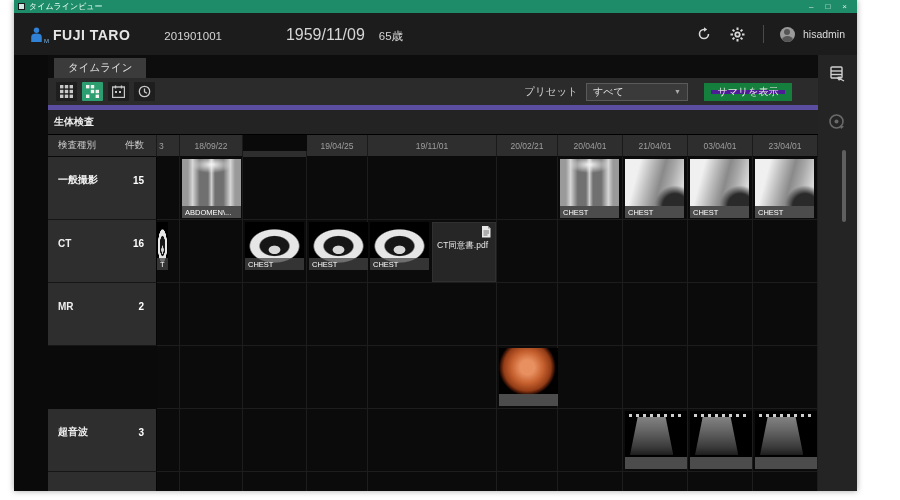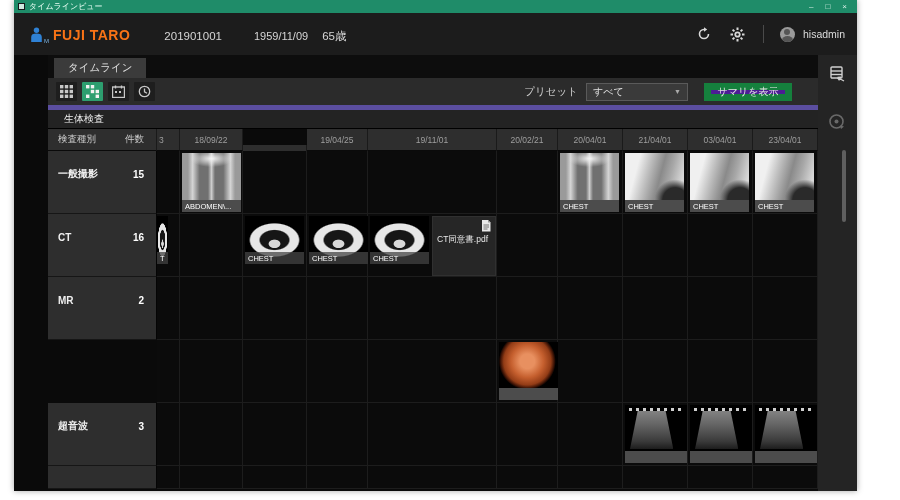--- a/index.html
+++ b/index.html
@@ -16,23 +16,23 @@
   .titlebar .t-title { flex:1; white-space:nowrap; overflow:hidden; }
   .t-controls { display:flex; gap:12px; margin-right:6px; font-size:8px; color:#d8efe6; }
   .t-controls span { cursor:default; }
 
   
   .pat-header { height:42px; background:#1c1c1c; display:flex; align-items:center; flex:none;
                 color:#e8e8e8; padding:0 12px; }
   .pat-left { display:flex; align-items:baseline; }
   .pat-icon-wrap { position:relative; top:3px; margin:0 10px 0 4px; }
   .sex-mark { position:absolute; right:-6px; bottom:-1px; font-size:6px; color:#7ab4e4; }
-  .pat-name { font-size:14px; font-weight:bold; color:#f97316; letter-spacing:.5px; }
+  .pat-name { font-size:14px; font-weight:bold; color:#e5e5e5; letter-spacing:.5px; }
   .pat-id { font-size:11.5px; color:#d6d6d6; margin-left:34px; }
-  .pat-birth { font-size:11px; color:#d6d6d6; margin-left:32px; }
+  .pat-birth { font-size:16px; color:#d6d6d6; margin-left:64px; }
   .pat-age { font-size:11.5px; color:#d6d6d6; margin-left:14px; }
   .pat-right { margin-left:auto; display:flex; align-items:center; gap:16px; }
   .hdr-btn { width:18px; height:18px; display:flex; align-items:center; justify-content:center; cursor:pointer; }
   .hdr-divider { width:1px; height:18px; background:#4a4a4a; }
   .avatar { width:15px; height:15px; border-radius:50%; background:#9a9a9a; position:relative; overflow:hidden; }
   .avatar::before { content:""; position:absolute; left:4.5px; top:2.5px; width:6px; height:6px; border-radius:50%; background:#555; }
   .avatar::after { content:""; position:absolute; left:2px; top:9px; width:11px; height:8px; border-radius:50%; background:#555; }
   .username { font-size:10.5px; color:#dcdcdc; margin-left:-8px; }
 
   
@@ -59,22 +59,22 @@
   .preset-select { width:102px; height:18px; background:#3a3a3a; border:1px solid #5a5a5a; color:#e0e0e0;
                    font-size:10px; display:flex; align-items:center; padding:0 6px; cursor:pointer; }
   .preset-select .sel-val { flex:1; }
   .sel-arrow { font-size:7px; color:#aaa; }
   .summary-btn { width:88px; height:18px; margin-left:16px; margin-right:18px; background:#4c1d95;
                  border:7px solid #15803d; color:#e6e6e6; font-size:10px; display:flex;
                  align-items:center; justify-content:center; cursor:pointer; }
 
   .purple-bar { height:5px; background:#5b4ea0; flex:none; }
 
-  .section-hdr { height:19px; background:#232323; border-bottom:1px solid #000; color:#ececec;
-                 font-size:10px; display:flex; align-items:center; padding-left:16px; flex:none; }
+  .section-hdr { height:25px; background:#232323; border-bottom:1px solid #000; color:#ececec;
+                 font-size:10px; display:flex; align-items:center; padding-left:6px; flex:none;font-weight:bold; }
 
   
   .grid { position:relative; flex:1; background:#0a0a0a; overflow:hidden; }
   .g-cell { position:absolute; background:#0b0b0b; border-right:1px solid #1d1d1d; border-bottom:1px solid #1d1d1d; }
   .g-hdr { position:absolute; background:#2e2e2e; border-right:1px solid #1a1a1a; border-bottom:1px solid #0a0a0a;
            color:#9f9f9f; font-size:8.5px; display:flex; align-items:center; justify-content:center; }
   .g-hdr-left { justify-content:space-between; padding:0 12px 0 10px; color:#cfcfcf; font-size:9.5px; }
   .g-hdr-partial { justify-content:flex-start; padding-left:2px; overflow:hidden; }
   .g-rowhdr { position:absolute; background:#2e2e2e; border-right:1px solid #050505; border-bottom:1px solid #161616;
               color:#f0f0f0; display:flex; align-items:center; justify-content:space-between;

